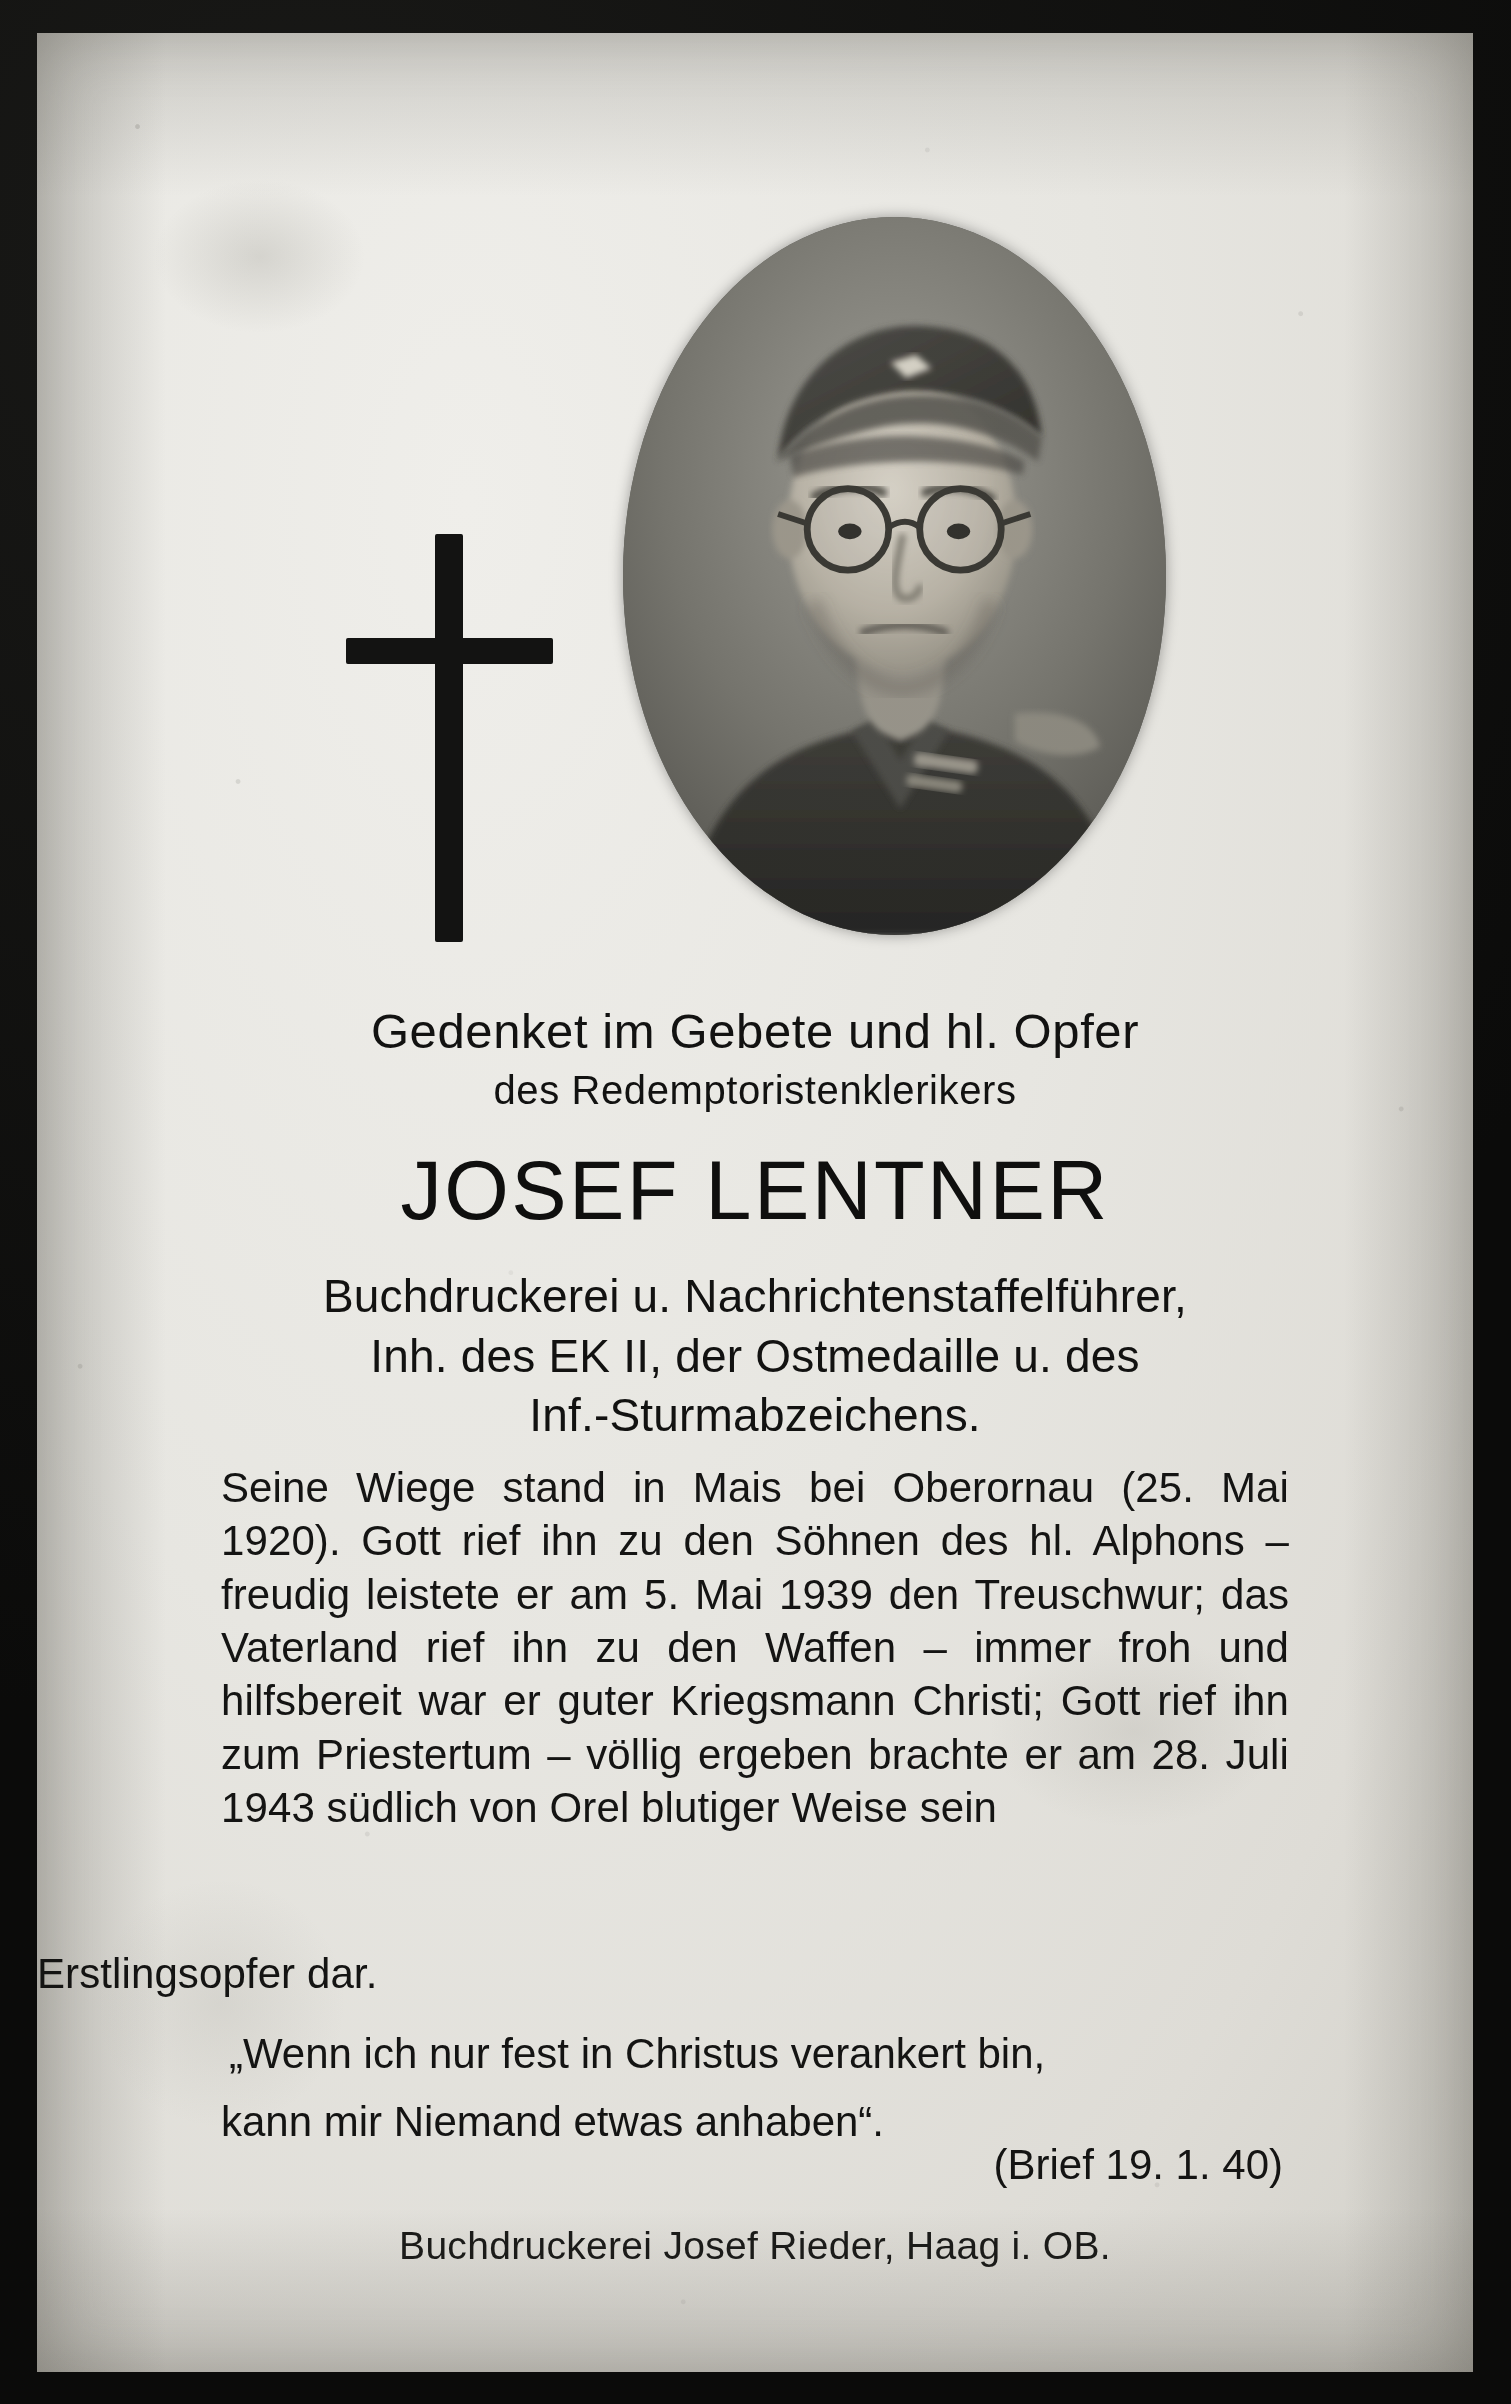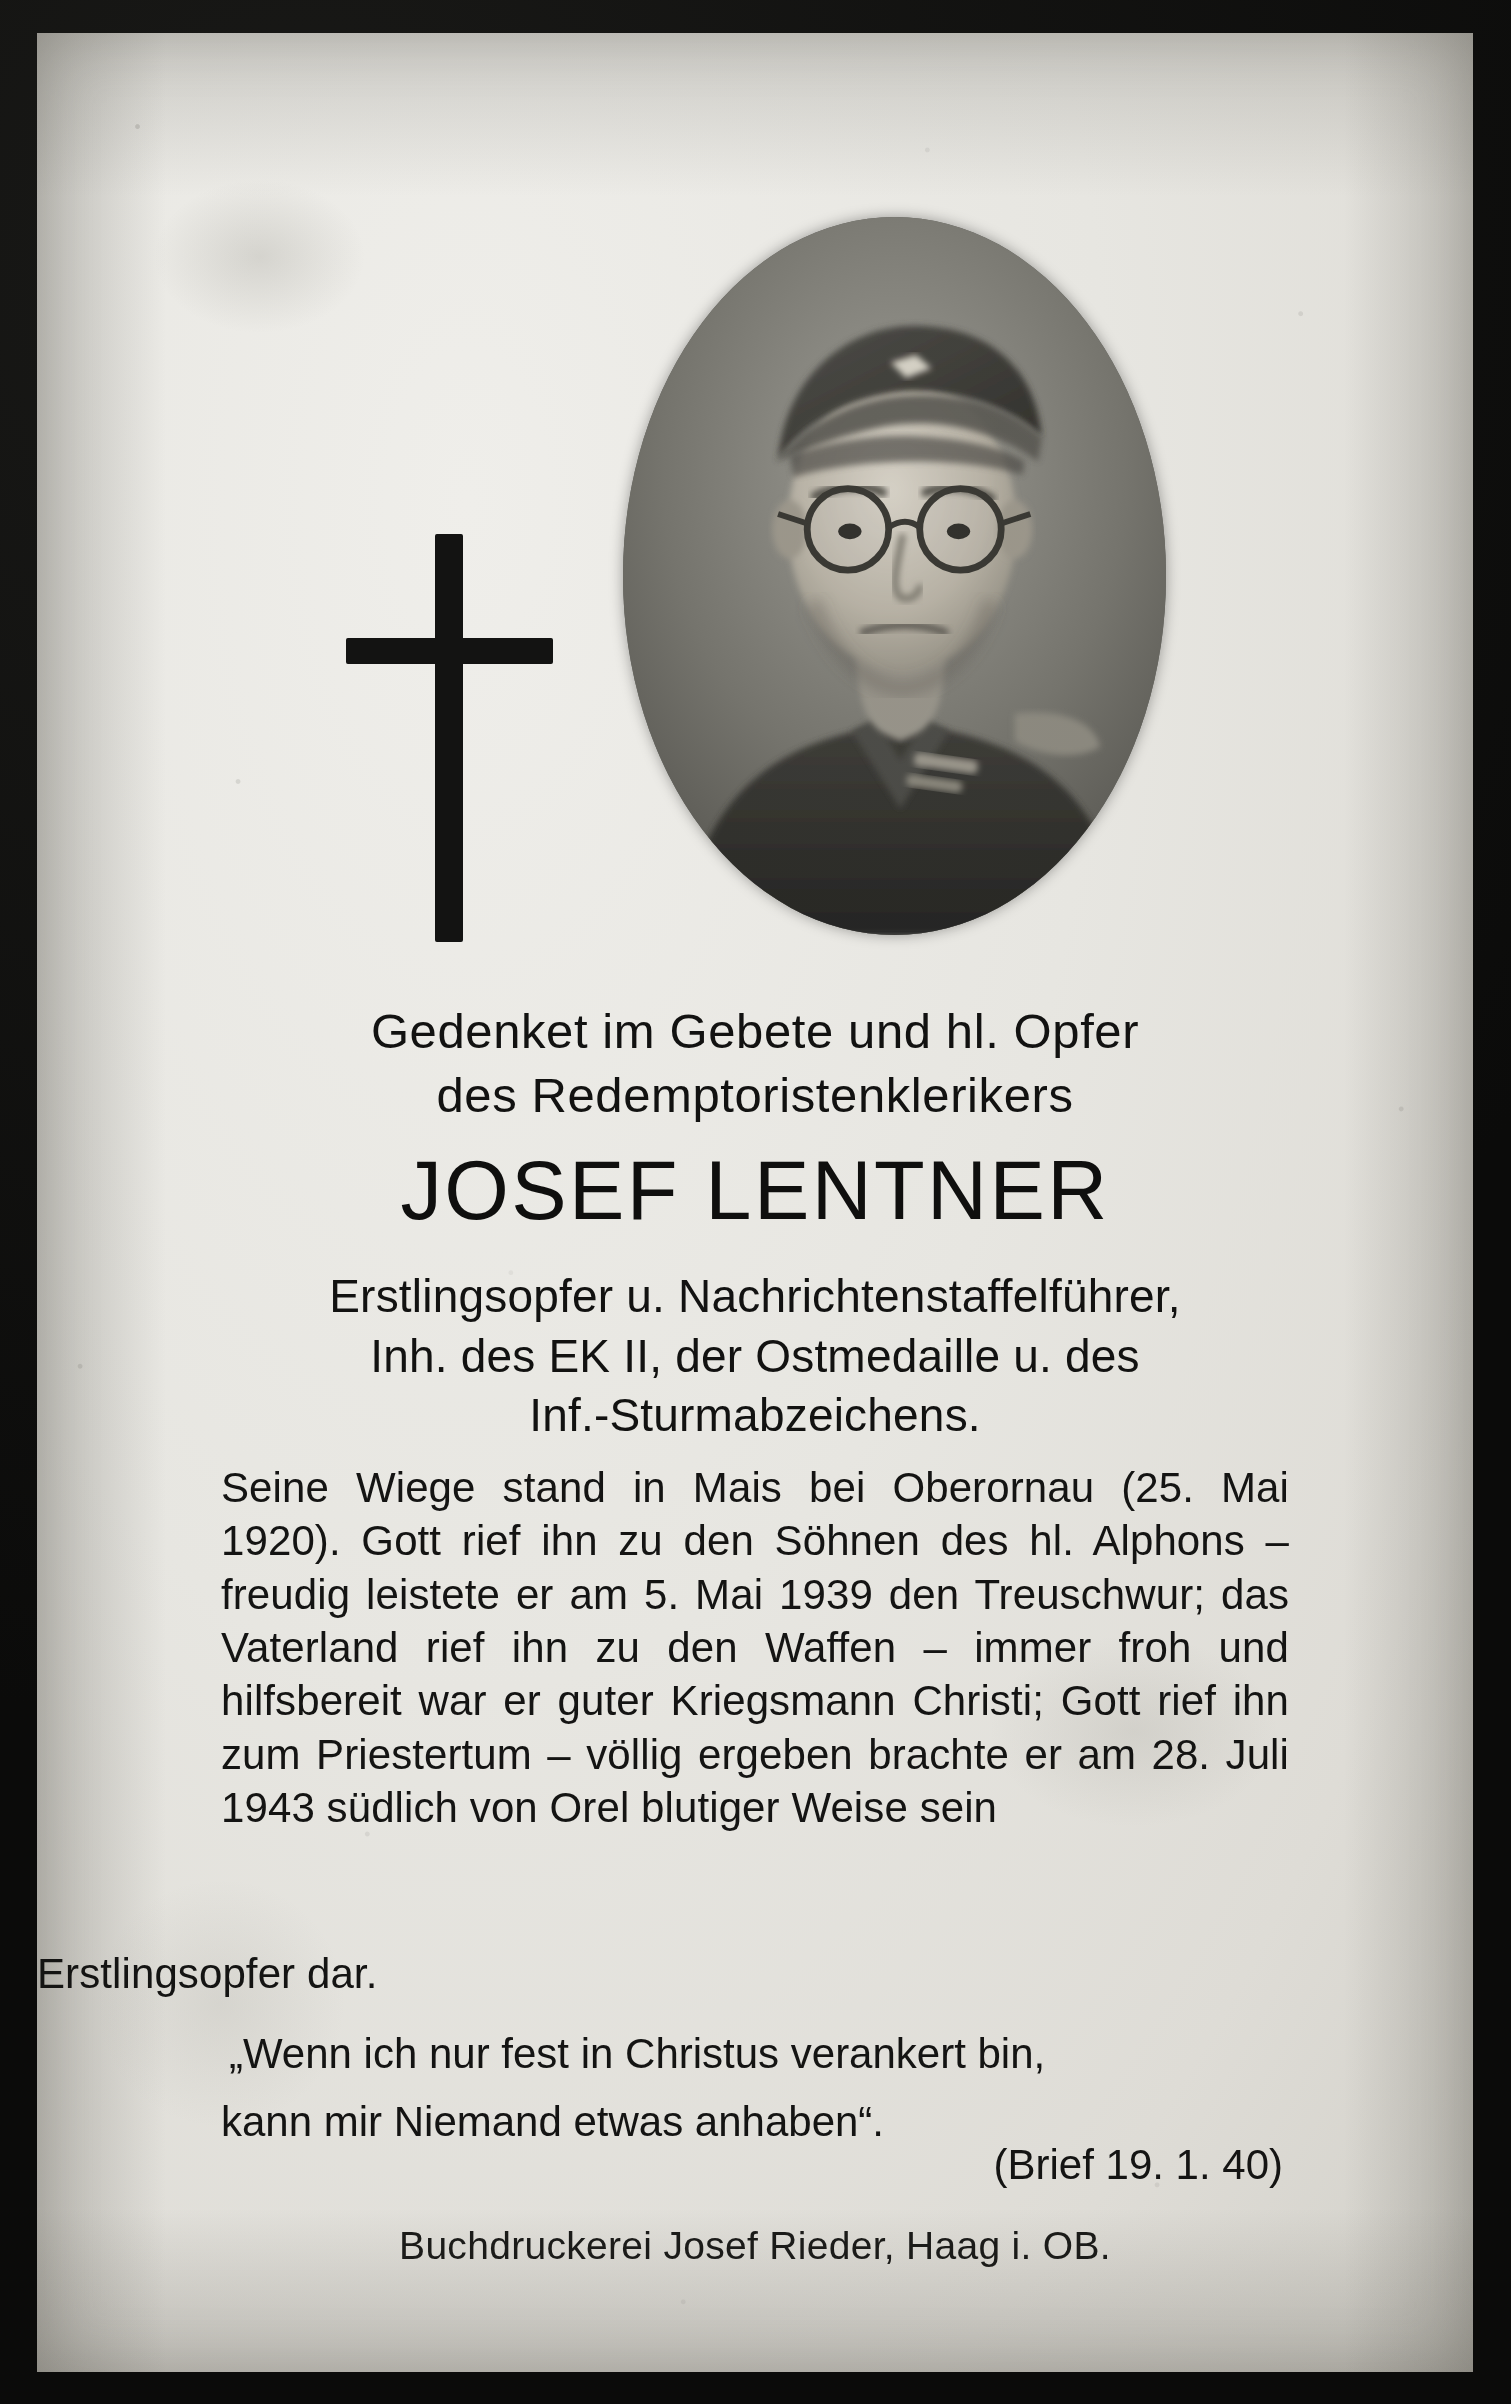--- a/index.html
+++ b/index.html
@@ -126,21 +126,21 @@
   .center { text-align: center; }
 
   .ln-memorial {
     font-family: "Liberation Sans", sans-serif;
     font-size: 49px;
     letter-spacing: 0.6px;
     line-height: 1.18;
     font-weight: 400;
     color: #121211;
   }
-  .ln-memorial-2 { font-size: 49px; }
+  .ln-memorial-2 { font-size: 40px; }
 
   .name {
     font-family: "Liberation Sans", sans-serif;
     font-size: 83px;
     letter-spacing: 2.4px;
     font-weight: 400;
     color: #0f0f0e;
     line-height: 1.02;
   }
 
@@ -278,21 +278,21 @@
 
           <rect width="560" height="740" fill="url(#bg)" opacity="0.06"></rect>
         </svg>
       </div>
 
       <div class="txt center ln-memorial" style="top:970px;">Gedenket im Gebete und hl. Opfer</div>
       <div class="txt center ln-memorial ln-memorial-2" style="top:1034px;">des Redemptoristenklerikers</div>
 
       <div class="txt center name" style="top:1116px;">JOSEF LENTNER</div>
 
-      <div class="txt center rank" style="top:1234px;">Erstlingsopfer u. Nachrichtenstaffelführer,</div>
+      <div class="txt center rank" style="top:1234px;">Buchdruckerei u. Nachrichtenstaffelführer,</div>
       <div class="txt center rank" style="top:1294px;">Inh. des EK II, der Ostmedaille u. des</div>
       <div class="txt center rank" style="top:1353px;">Inf.-Sturmabzeichens.</div>
 
       <div class="txt bio" style="left:184px; right:184px; top:1428px;">Seine Wiege stand in Mais bei Oberornau (25. Mai 1920). Gott rief ihn zu den Söhnen des hl. Alphons – freudig leistete er am 5. Mai 1939 den Treuschwur; das Vaterland rief ihn zu den Waffen – immer froh und hilfsbereit war er guter Kriegsmann Christi; Gott rief ihn zum Priestertum – völlig ergeben brachte er am 28. Juli 1943 südlich von Orel blutiger Weise sein</div>
       <div class="txt center bio" style="top:1914px;">Erstlingsopfer dar.</div>
 
       <div class="txt quote" style="left:192px; right:146px; top:1994px;">„Wenn ich nur fest in Christus verankert bin,</div>
       <div class="txt quote" style="left:184px; right:146px; top:2047px;margin-top:15px;">kann mir Niemand etwas anhaben“.</div>
       <div class="txt quote-src" style="left:184px; right:190px; top:2108px;">(Brief 19. 1. 40)</div>
 

